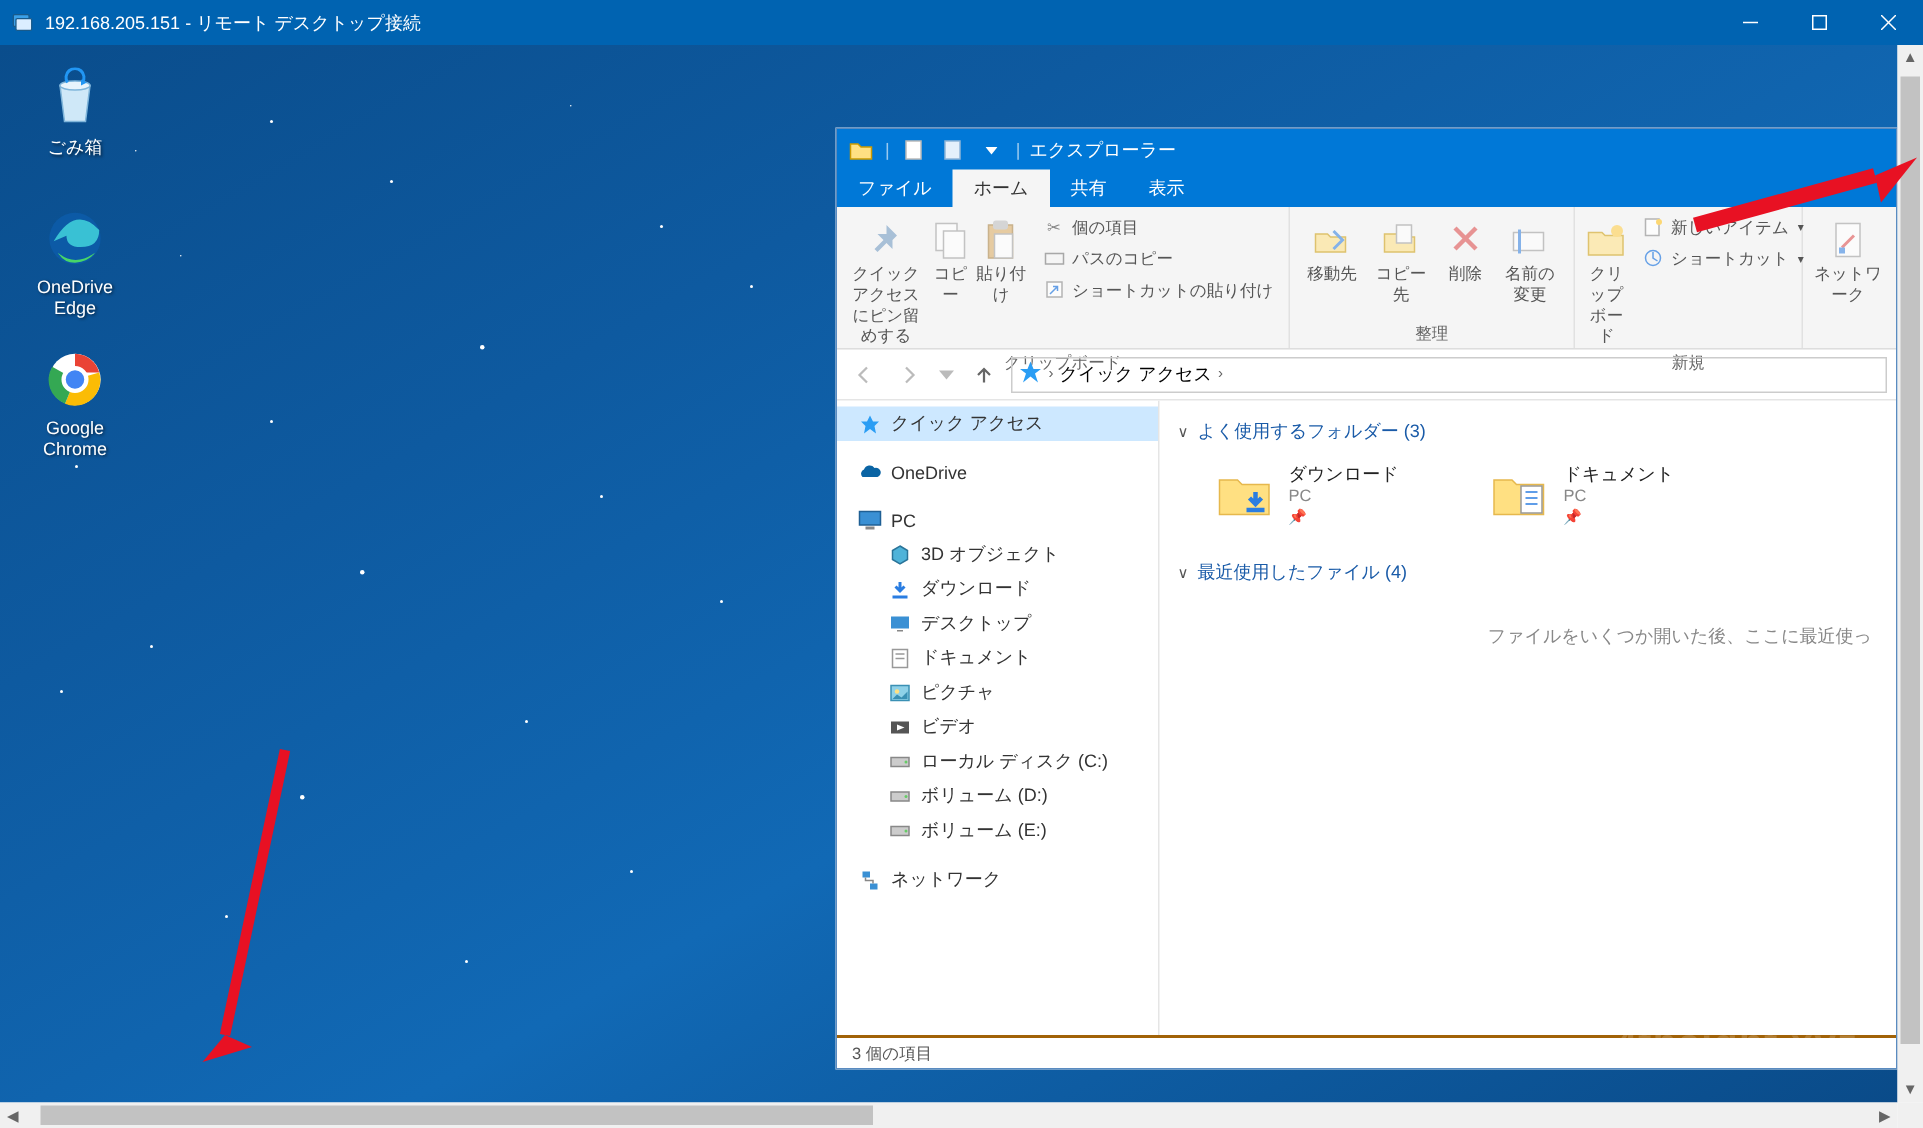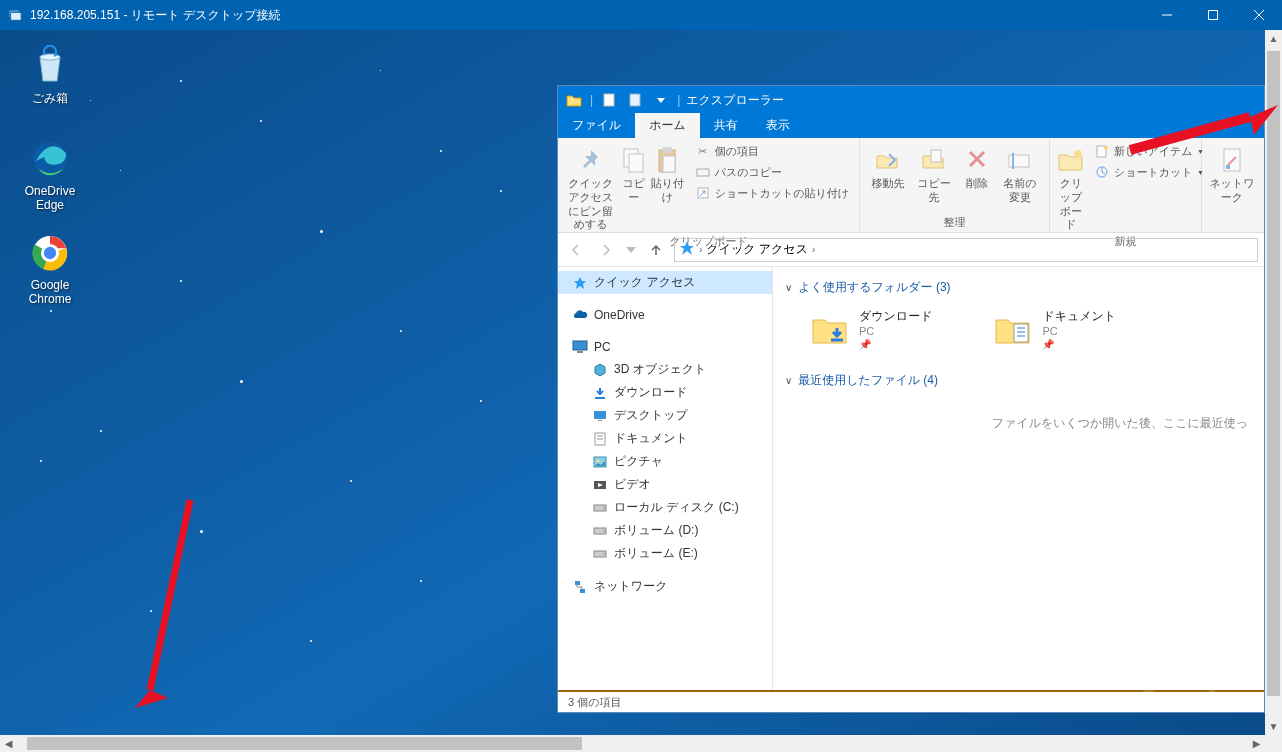--- a/index.html
+++ b/index.html
@@ -80,21 +80,21 @@
 .vscroll { position:absolute; top:30px; right:0; bottom:17px; width:17px; background:#f0f0f0; display:flex; flex-direction:column; }
 .vscroll .ar { width:17px; height:17px; display:flex; align-items:center; justify-content:center; color:#666; font-size:10px; }
 .vscroll .track { flex:1; position:relative; }
 .vscroll .thumb { position:absolute; left:2px; top:4px; width:13px; height:645px; background:#c2c2c2; }
 .corner { position:absolute; right:0; bottom:0; width:17px; height:17px; background:#f0f0f0; }
 
 
 .arrow { position:absolute; pointer-events:none; }
 
 
-.wmark { position:absolute; right:26px; bottom:40px; color:rgba(255,255,255,.18); font-size:26px; font-style:italic; font-weight:600; letter-spacing:1px; }
+.wmark { position:absolute; right:26px; bottom:24px; color:rgba(255,255,255,.18); font-size:26px; font-weight:600; letter-spacing:1px; }
 </style>
 </head>
 <body>
 
 <div class="rdp-titlebar">
   <span class="icon">
     <svg width="14" height="14" viewBox="0 0 16 16">
         <rect x="1" y="2" width="12" height="9" rx="1" fill="#3aa0e8" stroke="#195a8a"></rect>
         <rect x="3" y="5" width="12" height="9" rx="1" fill="#dbeeff" stroke="#195a8a"></rect>
       </svg>

